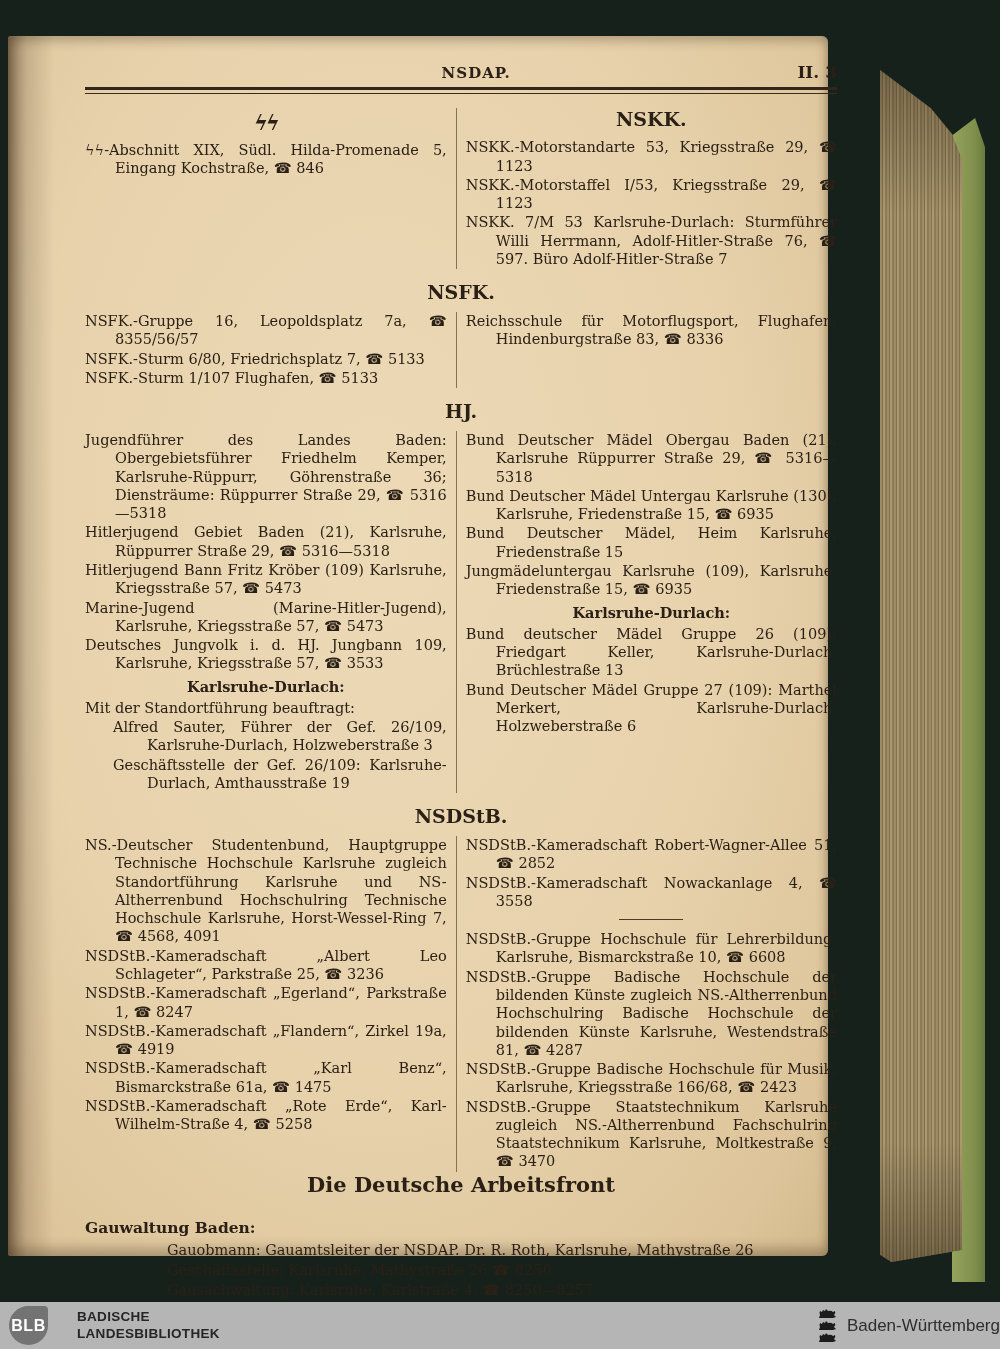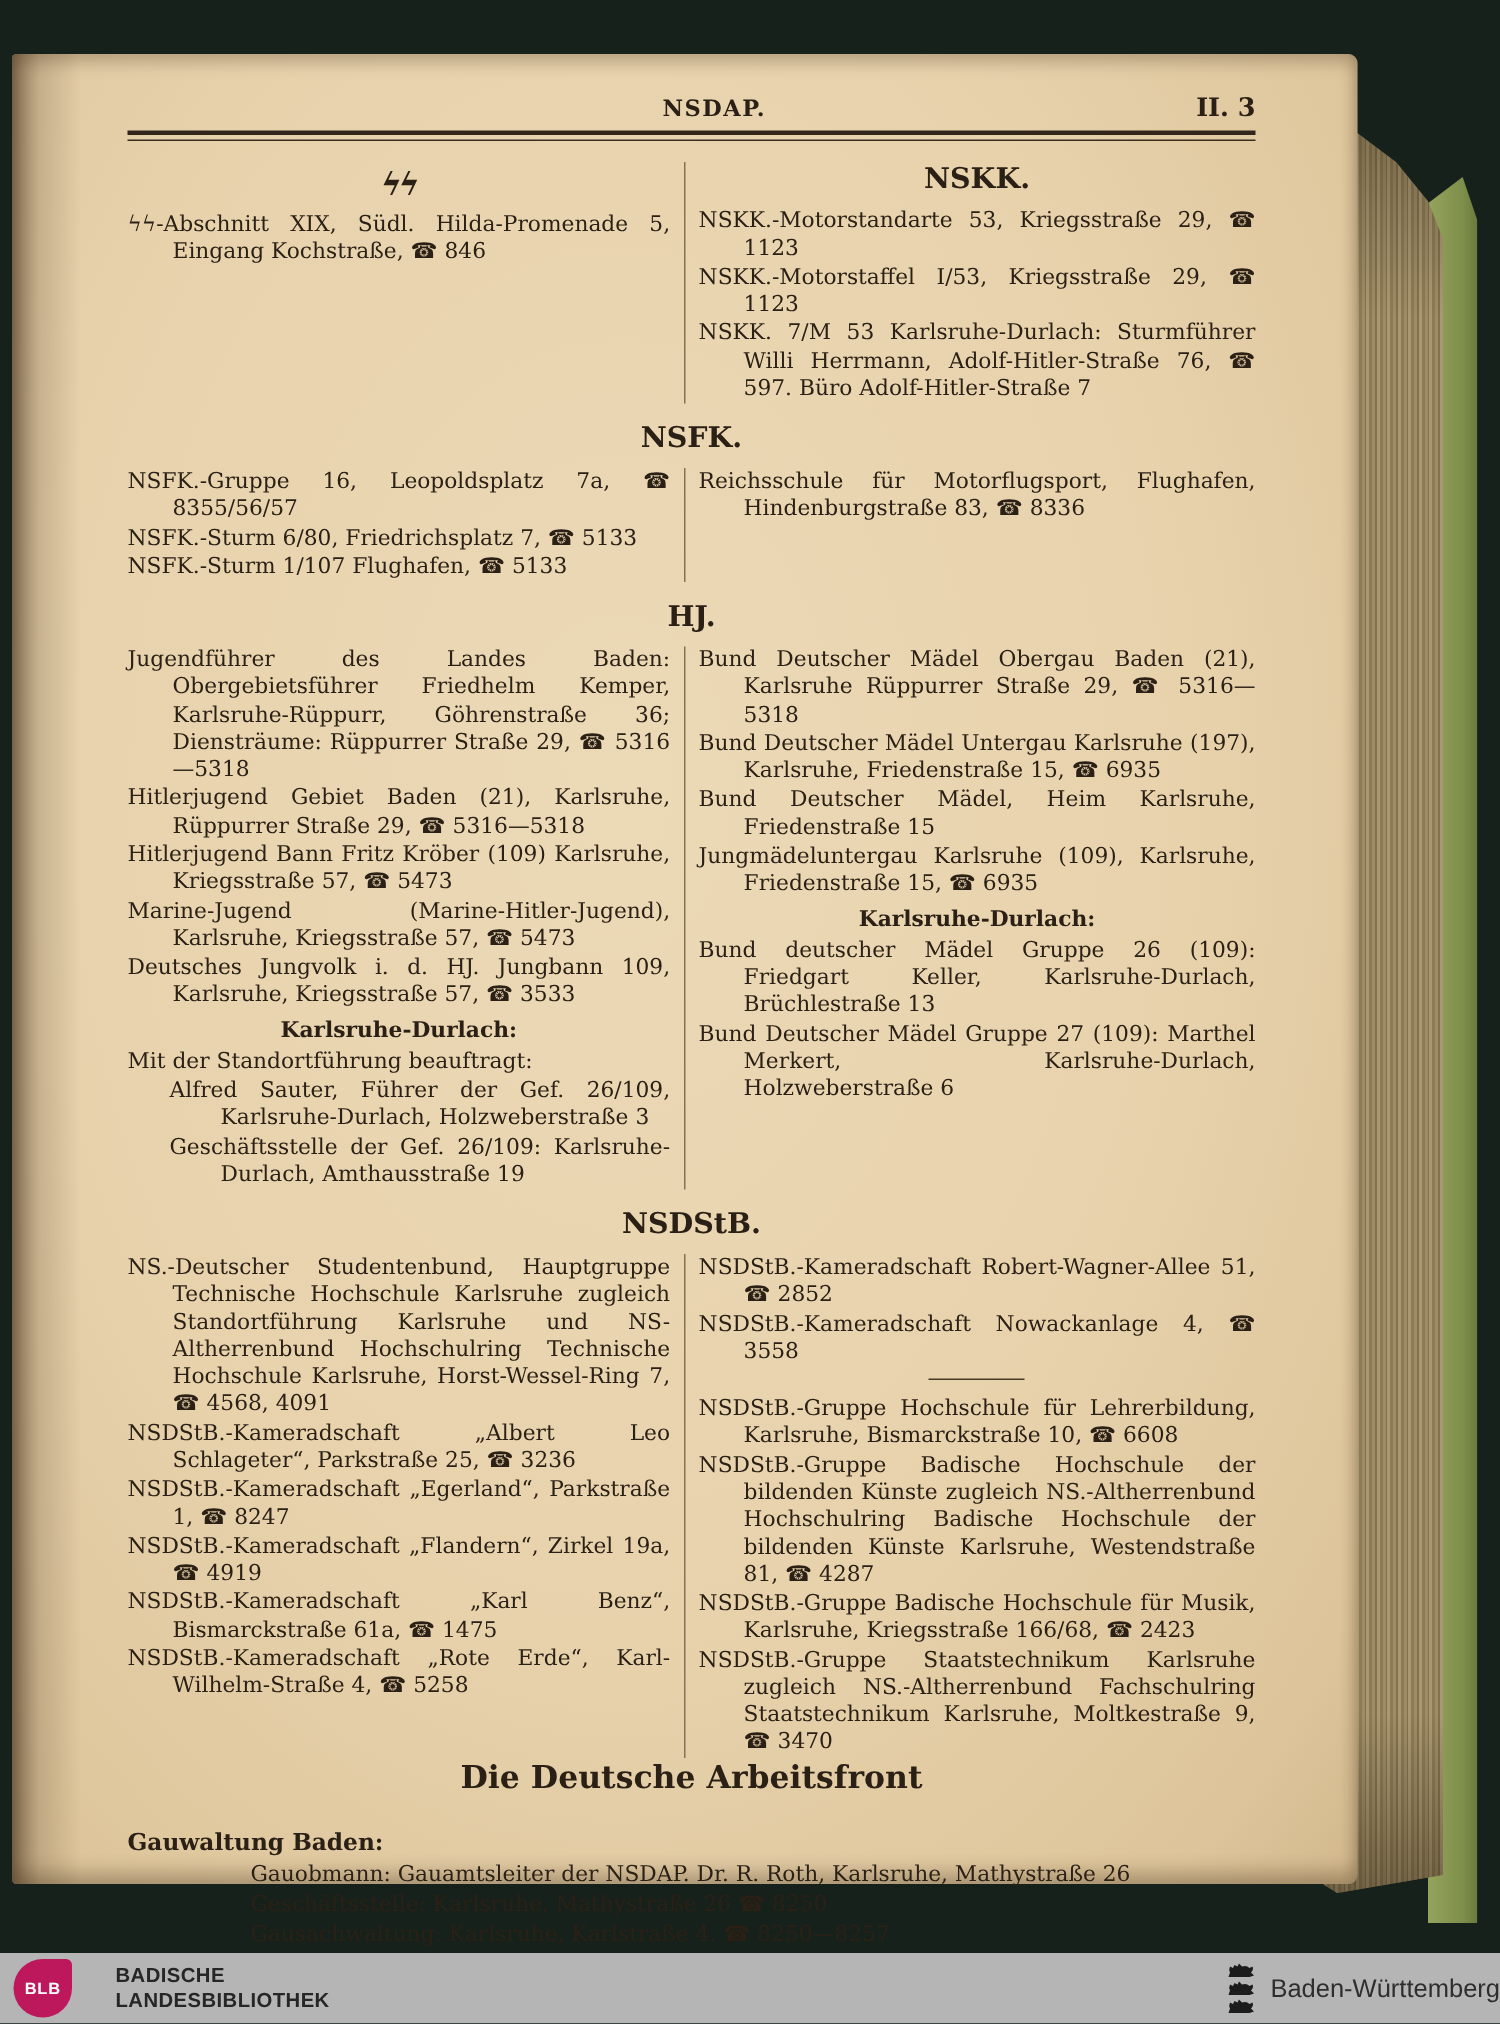--- a/index.html
+++ b/index.html
@@ -3,21 +3,21 @@
 <meta charset="utf-8">
 <style>
   html,body{margin:0;padding:0;}
   body{
     width:1000px;height:1349px;position:relative;overflow:hidden;
     background:#17211c;
     font-family:"DejaVu Serif", serif;
   }
   
   .paper{
-    position:absolute;left:8px;top:36px;width:897px;height:1220px;
+    position:absolute;left:8px;top:36px;width:820px;height:1220px;
     background:
       radial-gradient(ellipse at 45% 40%, #ecd9b6 0%, #e7d2ac 55%, #ddc49a 88%, #d2b88c 100%);
     border-radius:3px 6px 6px 3px;
     box-shadow:inset 0 6px 10px rgba(60,40,20,.25), inset 0 -8px 12px rgba(60,40,20,.3);
     color:#2b2015;
   }
   .gutter-shade{
     position:absolute;left:0;top:0;bottom:0;width:46px;
     background:linear-gradient(to right, rgba(61,41,22,.55), rgba(61,41,22,.18) 40%, rgba(61,41,22,0));
     border-radius:3px 0 0 3px;pointer-events:none;
@@ -65,23 +65,23 @@
   .gauwaltung{font-weight:bold;font-size:15.5px;margin:0 0 3px;}
   .gau-lines{margin-left:82px;margin-bottom:14px;}
   .gau-lines p{margin:0 0 2px;padding-left:30px;text-indent:-30px;}
   
   .viewer-footer{
     position:absolute;left:0;bottom:0;width:1000px;height:47px;background:#b5b5b5;
     display:flex;align-items:center;font-family:"Liberation Sans", sans-serif;
   }
   .blb-logo{
     width:39px;height:39px;margin-left:9px;flex:0 0 auto;
-    background:#be185d;border-radius:50% 10% 50% 50%;
+    background:#737373;border-radius:50% 10% 50% 50%;
     display:flex;align-items:center;justify-content:center;
-    color:#fff;font-weight:bold;font-size:11px;letter-spacing:.5px;
+    color:#fff;font-weight:bold;font-size:16px;letter-spacing:.5px;
   }
   .blb-name{margin-left:29px;font-weight:bold;font-size:13.5px;line-height:1.2;color:#262626;letter-spacing:.3px;}
   .footer-right{margin-left:auto;display:flex;align-items:center;}
   .bw-lions{display:flex;flex-direction:column;margin-right:10px;}
   .bw-lions svg{display:block;margin:0.5px 0;}
   .bw-name{font-size:17px;color:#2e2e2e;}
 </style>
 </head>
 <body>
 
@@ -143,21 +143,21 @@
           <p class="t-entry">Marine-Jugend (Marine-Hitler-Jugend), Karlsruhe, Kriegsstraße 57, ☎ 5473</p>
           <p class="t-entry">Deutsches Jungvolk i. d. HJ. Jungbann 109, Karlsruhe, Kriegsstraße 57, ☎ 3533</p>
           <p class="t-sub">Karlsruhe-Durlach:</p>
           <p class="t-plain">Mit der Standortführung beauftragt:</p>
           <p class="t-indent">Alfred Sauter, Führer der Gef. 26/109, Karlsruhe-Durlach, Holzweberstraße 3</p>
           <p class="t-indent">Geschäftsstelle der Gef. 26/109: Karlsruhe-Durlach, Amthausstraße 19</p>
         </div>
       <div class="col-r entry-list">
 
       <p class="t-entry">Bund Deutscher Mädel Obergau Baden (21), Karlsruhe Rüppurrer Straße 29, ☎ 5316—5318</p>
-          <p class="t-entry">Bund Deutscher Mädel Untergau Karlsruhe (197), Karlsruhe, Friedenstraße 15, ☎ 6935</p>
+          <p class="t-entry">Bund Deutscher Mädel Untergau Karlsruhe (130), Karlsruhe, Friedenstraße 15, ☎ 6935</p>
           <p class="t-entry">Bund Deutscher Mädel, Heim Karlsruhe, Friedenstraße 15</p>
           <p class="t-entry">Jungmädeluntergau Karlsruhe (109), Karlsruhe, Friedenstraße 15, ☎ 6935</p>
           <p class="t-sub">Karlsruhe-Durlach:</p>
           <p class="t-entry">Bund deutscher Mädel Gruppe 26 (109): Friedgart Keller, Karlsruhe-Durlach, Brüchlestraße 13</p>
           <p class="t-entry">Bund Deutscher Mädel Gruppe 27 (109): Marthel Merkert, Karlsruhe-Durlach, Holzweberstraße 6</p>
         </div>
     </div>
 
     <div class="sec-title">NSDStB.</div>
     <div class="two-col row-nsdstb">

